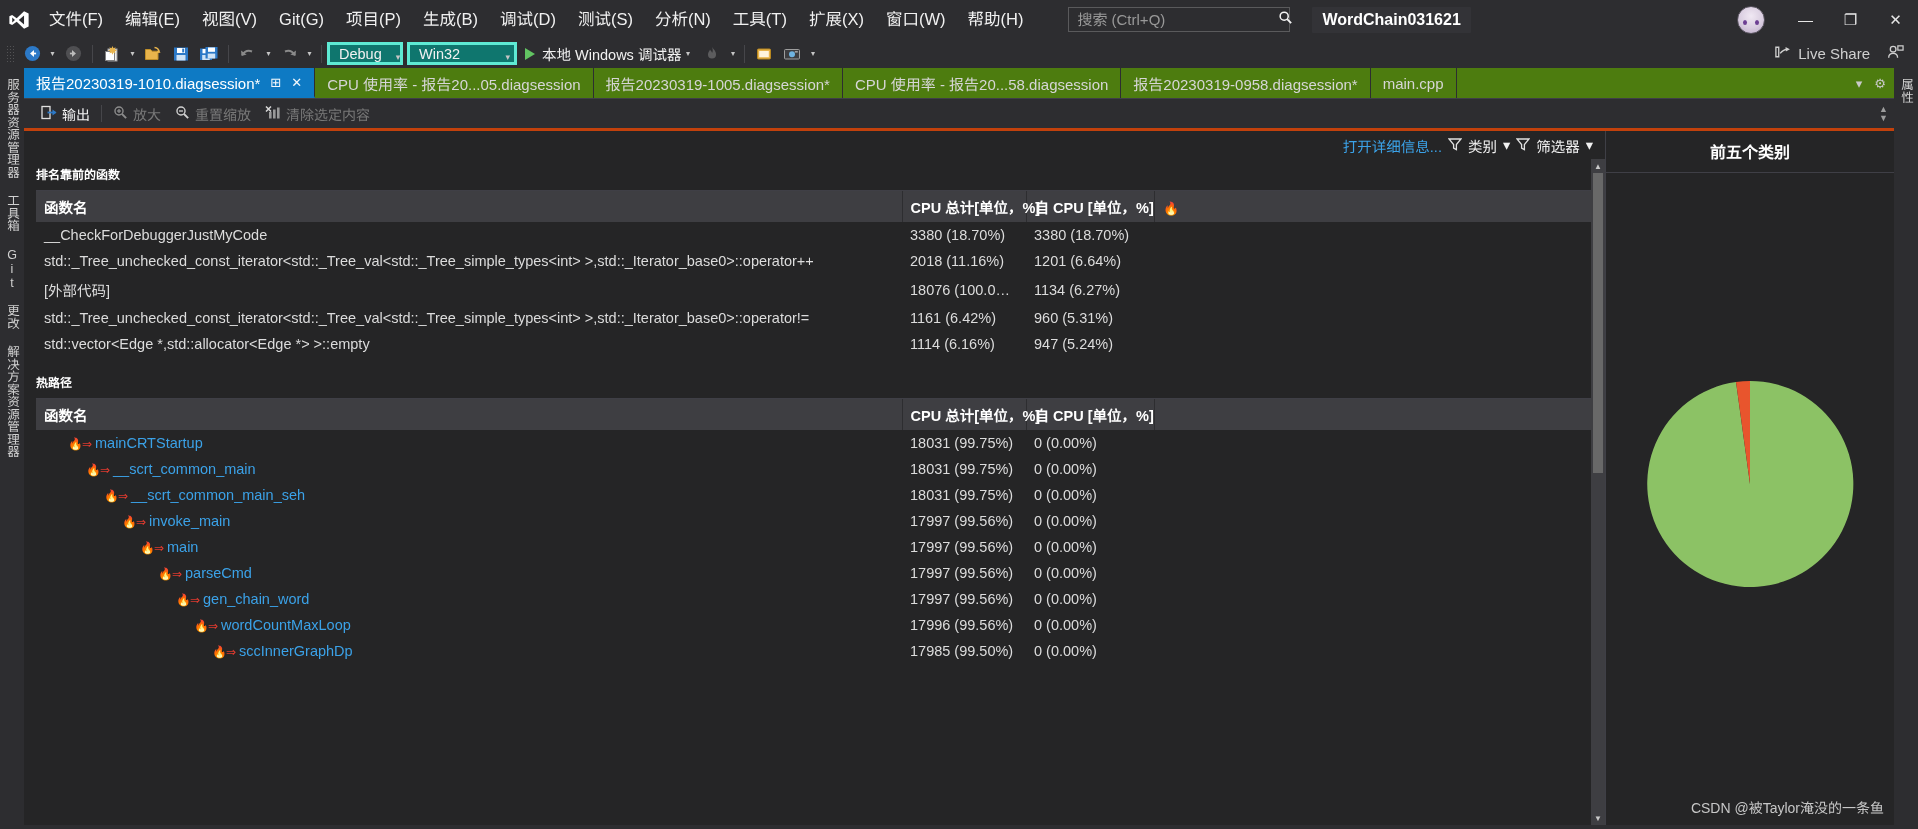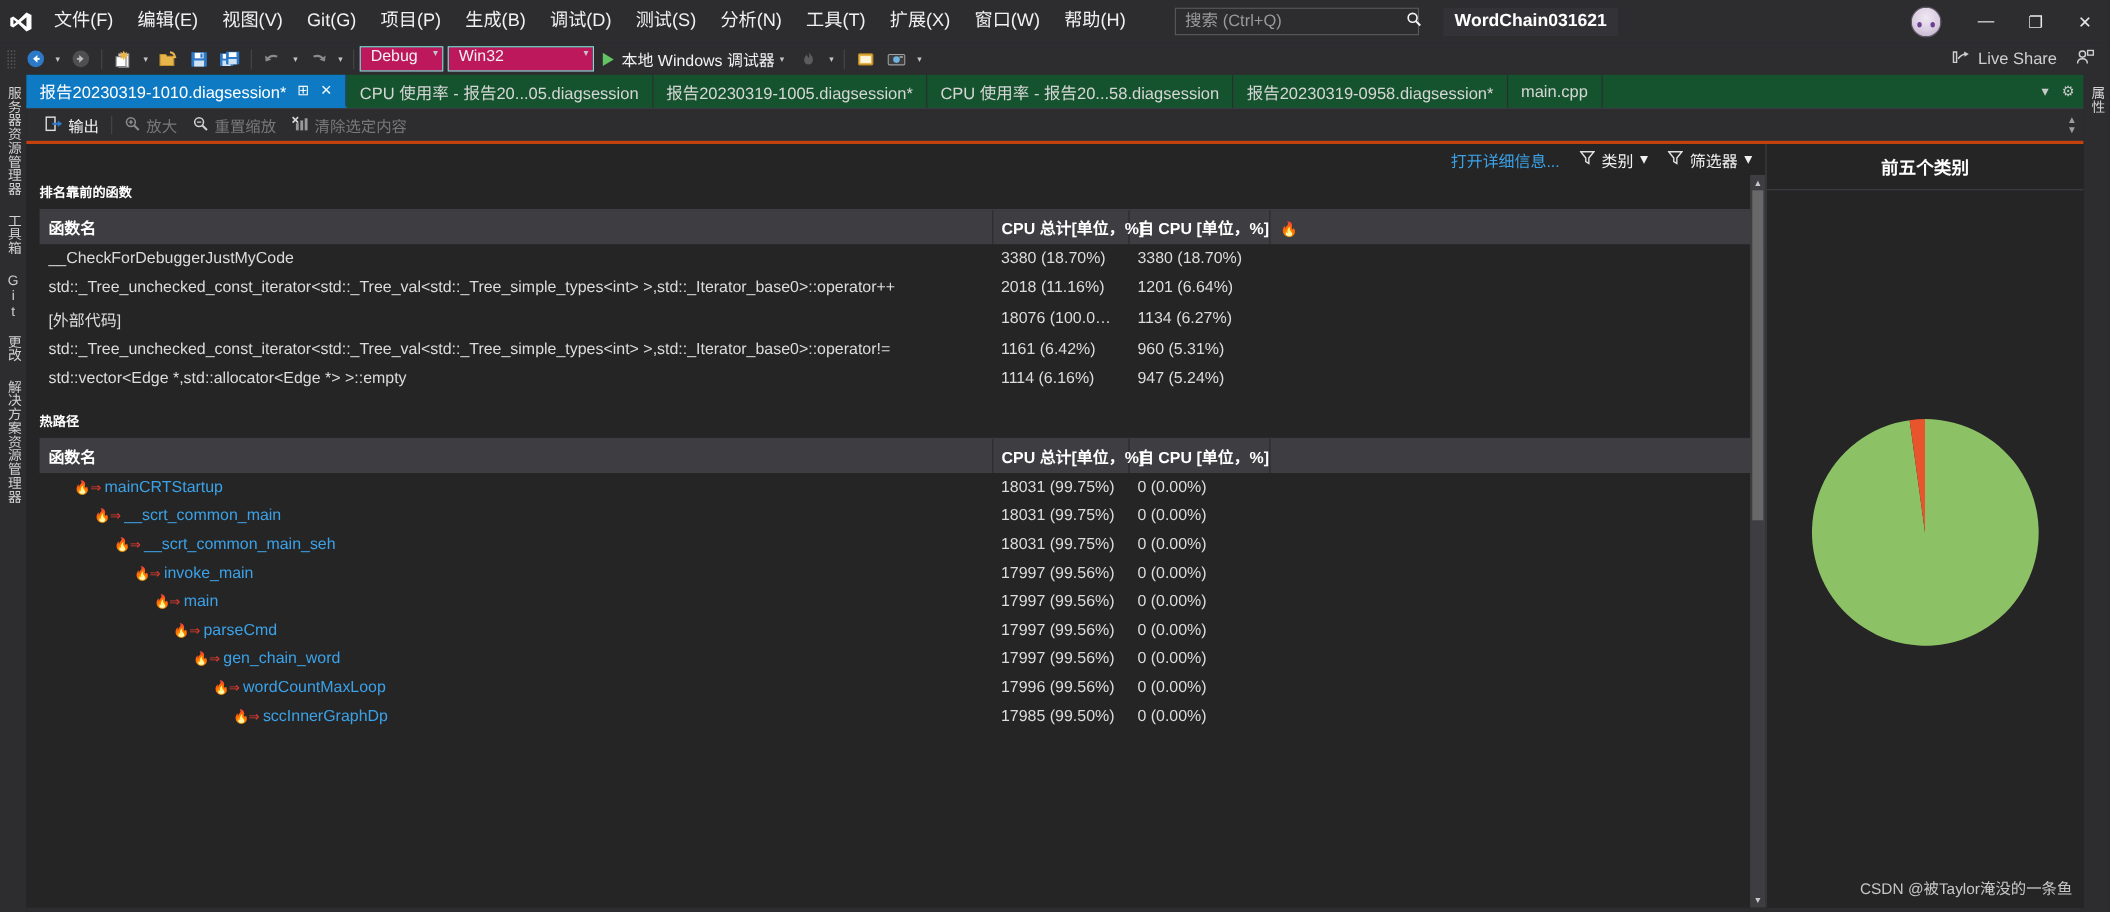--- a/index.html
+++ b/index.html
@@ -157,33 +157,33 @@
     display: flex; align-items: center; justify-content: center;
     color: #c5c5c5; font-size: 8px;
   }
   .tb-sep {
     width: 1px; height: 18px;
     background: #46464a;
     margin: 0 5px;
   }
   .combo {
     height: 23px;
-    background: #be185d;
-    border: 1px solid #5eead4;
-    display: flex;
-    align-items: flex-start;
+    background: #0f766e;
+    border: 3px solid #5eead4;
+    display: flex;
+    align-items: flex-end;
     color: #f1f1f1;
     font-size: 14.5px;
     padding: 0 4px 0 9px;
     margin-right: 4px;
     box-sizing: border-box;
   }
   .combo .caret { margin-left: auto; padding-left: 14px; color: #c5c5c5; font-size: 9px; }
   .combo.debug { width: 76px; }
-  .combo.platform { width: 133px; }
+  .combo.platform { width: 110px; }
   .run-btn {
     display: flex;
     align-items: center;
     height: 24px;
     padding: 0 4px;
     color: #f1f1f1;
     font-size: 14.5px;
     white-space: nowrap;
   }
   .play-tri {
@@ -238,21 +238,21 @@
     min-width: 0;
     display: flex;
     flex-direction: column;
     background: #252526;
   }
 
   
   .tabstrip {
     height: 30px;
     flex: 0 0 30px;
-    background: #14532d;
+    background: #4d7c0f;
     display: flex;
     align-items: stretch;
     position: relative;
     border-bottom: 1px solid #3f3f46;
   }
   .tab {
     display: flex;
     align-items: center;
     padding: 0 12px;
     font-size: 15px;
@@ -328,21 +328,21 @@
     flex-direction: column;
     position: relative;
   }
   .filterbar {
     height: 28px;
     flex: 0 0 28px;
     display: flex;
     align-items: center;
     justify-content: flex-end;
     padding-right: 12px;
-    gap: 18px;
+    gap: 6px;
     background: #252526;
   }
   .link {
     color: #3ba2e8;
     font-size: 14.5px;
     white-space: nowrap;
   }
   .filter-btn {
     display: flex;
     align-items: center;

